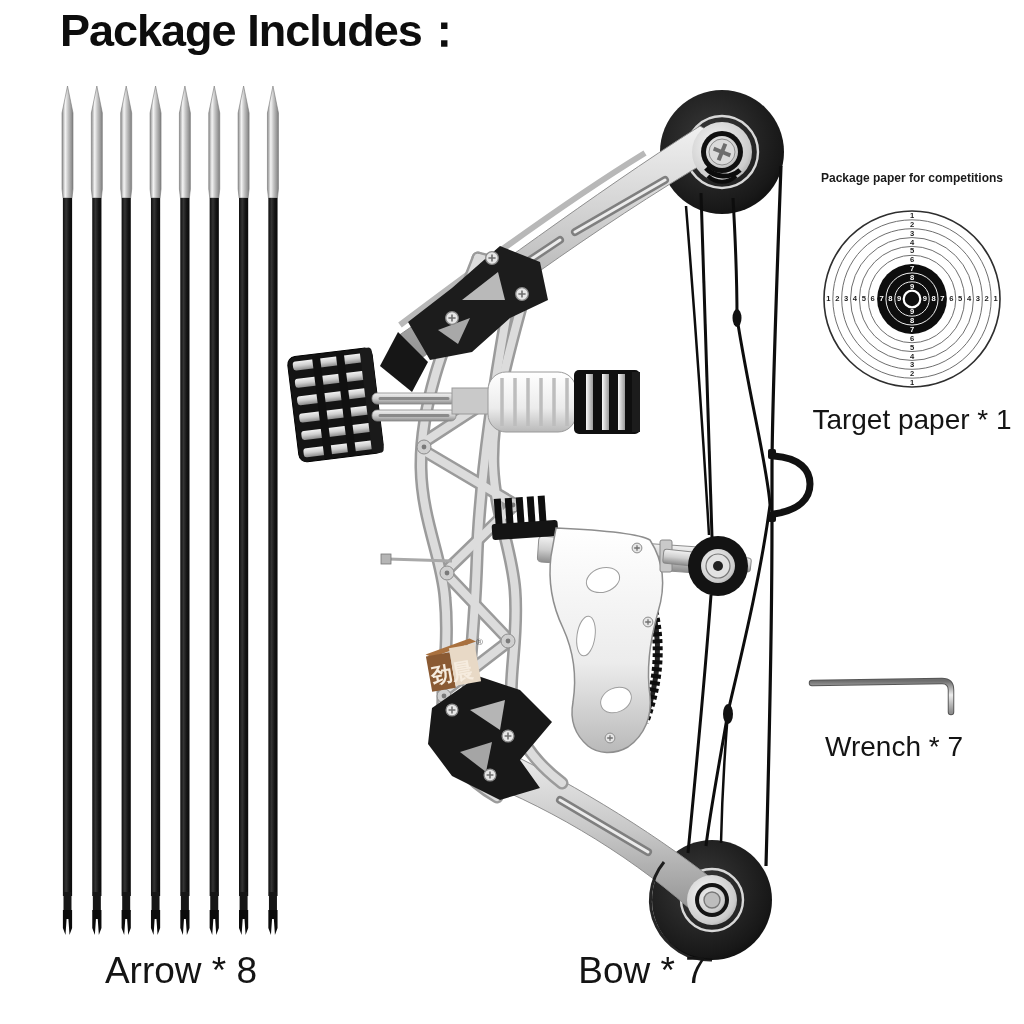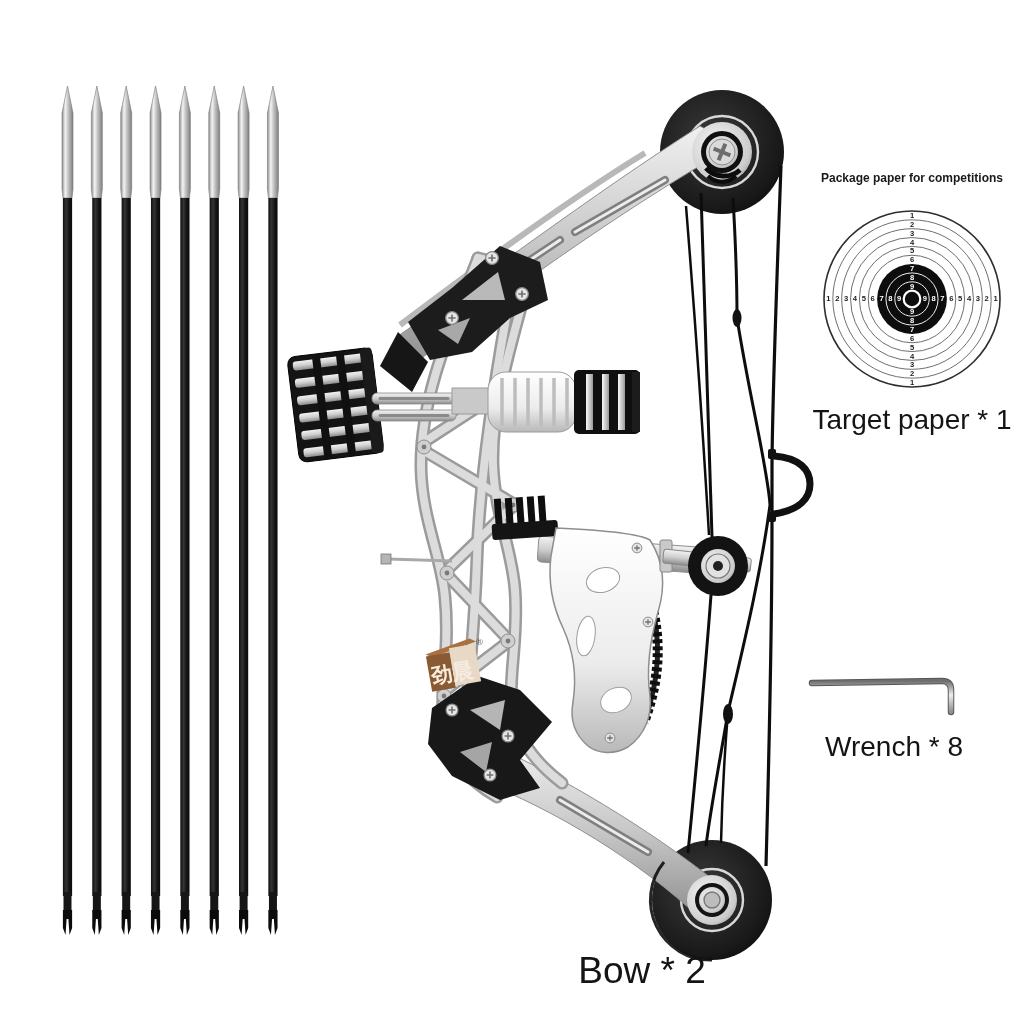--- a/index.html
+++ b/index.html
@@ -350,17 +350,19 @@
       <g transform="rotate(-10 452 666)">
         <path d="M428,650 L474,642 L480,646 L434,654 Z" fill="#a9713f"></path>
         <rect x="428" y="652" width="24" height="36" fill="#8a5a33"></rect>
         <rect x="452" y="648" width="26" height="38" fill="#e8d9c6"></rect>
         <text x="430" y="680" font-size="21" font-weight="bold" fill="#f6ecdf" font-family="'Liberation Sans',sans-serif">劲晨</text>
         <text x="480" y="650" font-size="9" fill="#555" font-family="'Liberation Sans',sans-serif">®</text>
       </g>
     </g>
   </svg>
 
+  <div class="page-title">Package Includes：</div>
   <div class="target-title">Package paper for competitions</div>
   <div class="label small-label" style="left:792px;top:404px;width:240px;">Target paper * 1</div>
-  <div class="label small-label" style="left:774px;top:731px;width:240px;">Wrench * 8</div>
-  <div class="label item-label" style="left:522px;top:950px;width:240px;">Bow * 2</div>
+  <div class="label small-label" style="left:774px;top:731px;width:240px;">Wrench * 7</div>
+  <div class="label item-label" style="left:61px;top:950px;width:240px;">Arrow * 8</div>
+  <div class="label item-label" style="left:522px;top:950px;width:240px;">Bow * 7</div>
 </div>
 
 </body></html>

